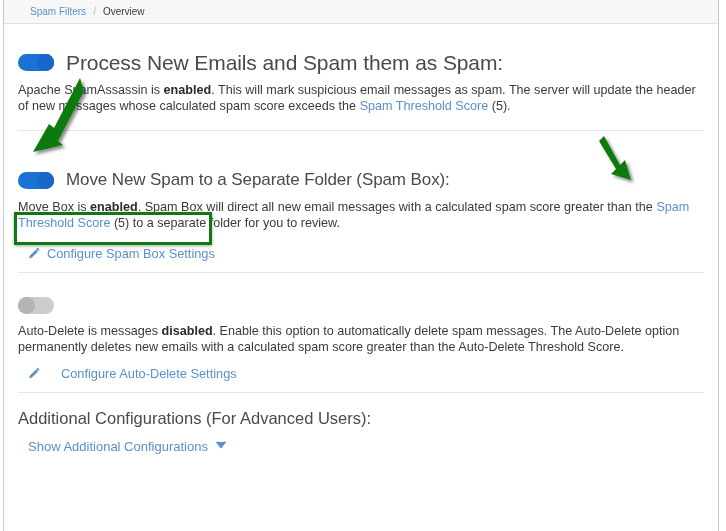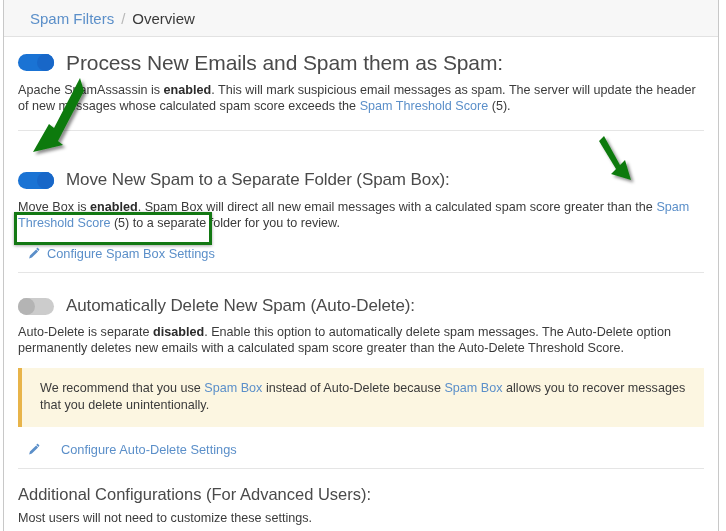--- a/index.html
+++ b/index.html
@@ -22,26 +22,26 @@
     position: absolute; left: 3px; top: 0; width: 1px; height: 531px;
     background: #c8c8c8;
   }
   .rail-right {
     position: absolute; left: 718px; top: 0; width: 1px; height: 531px;
     background: #c8c8c8;
   }
 
   
   .breadcrumb {
-    position: absolute; left: 4px; top: 0; width: 714px; height: 37px;
+    position: absolute; left: 4px; top: 0; width: 714px; height: 24px;
     background: #f7f7f7;
     border-bottom: 1px solid #e2e2e2;
     display: flex; align-items: center;
     padding-left: 26px;
-    font-size: 15px;
+    font-size: 10px;
   }
   .crumb-link { color: #5b8fc9; text-decoration: none; }
   .crumb-sep { color: #b9b9b9; margin: 0 7px; }
   .crumb-current { color: #3a3a3a; }
 
   
   .content {
     position: absolute; left: 4px; top: 27px; width: 714px;
     padding: 0 14px;
   }
@@ -162,40 +162,37 @@
         </span>
         <span>Configure Spam Box Settings</span>
       </a>
     </div>
 
     <div class="section divided" style="padding-top:18px;padding-bottom:8px;">
       <div class="head-row">
         <div class="switch off">
           <div class="knob"></div>
         </div>
-        <h2 class="section-title small">Automatically Delete New Spam (Auto-Delete):</h2>
       </div>
-      <p class="body" style="margin-top:9px;"><span>Auto-Delete is separate </span><b>disabled</b><span>. Enable this option to automatically delete spam messages. The Auto-Delete option permanently deletes new emails with a calculated spam score greater than the Auto-Delete Threshold Score.</span></p>
-
-      <div class="callout"><span>We recommend that you use </span><a class="lk">Spam Box</a><span> instead of Auto-Delete because </span><a class="lk">Spam Box</a><span> allows you to recover messages that you delete unintentionally.</span></div>
+      <p class="body" style="margin-top:9px;"><span>Auto-Delete is messages </span><b>disabled</b><span>. Enable this option to automatically delete spam messages. The Auto-Delete option permanently deletes new emails with a calculated spam score greater than the Auto-Delete Threshold Score.</span></p>
+
 
       <div style="height:7px"></div>
       <a class="action-link" style="margin-left:10px;gap:20px;">
         <span class="pencil">
           <svg viewBox="0 0 16 16" width="13" height="13">
               <path d="M12.3 1.2c-.3-.3-.8-.3-1.1 0l-1 1 2.6 2.6 1-1c.3-.3.3-.8 0-1.1l-1.5-1.5zM10 3l-7.6 7.6L1.4 14l3.4-1 7.6-7.6L10 3z" fill="#5b8fc9"></path>
             </svg>
         </span>
         <span>Configure Auto-Delete Settings</span>
       </a>
     </div>
 
     <div class="section divided" style="padding-top:16px;">
       <h3 class="adv-title">Additional Configurations (For Advanced Users):</h3>
-      <p class="body adv">Most users will not need to customize these settings.</p>
       <a class="show-more">
         <span>Show Additional Configurations</span>
         <span class="chev">
           <svg viewBox="0 0 12 9" width="12" height="9">
               <path d="M1 1.2 L6 7.6 L11 1.2 L9.4 0.6 L6 4.6 L2.6 0.6 Z" fill="#5b8fc9"></path>
               <path d="M1 1 L6 7 L11 1 Z" fill="#5b8fc9"></path>
             </svg>
         </span>
       </a>
     </div>

